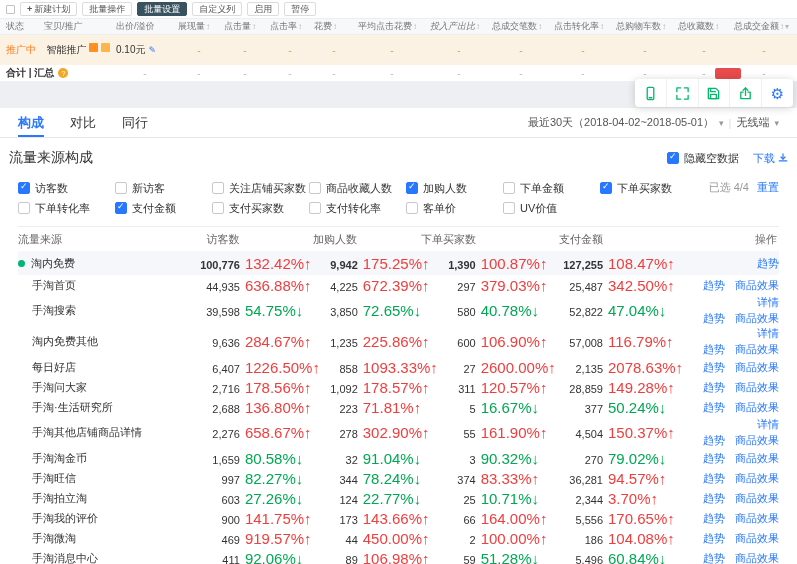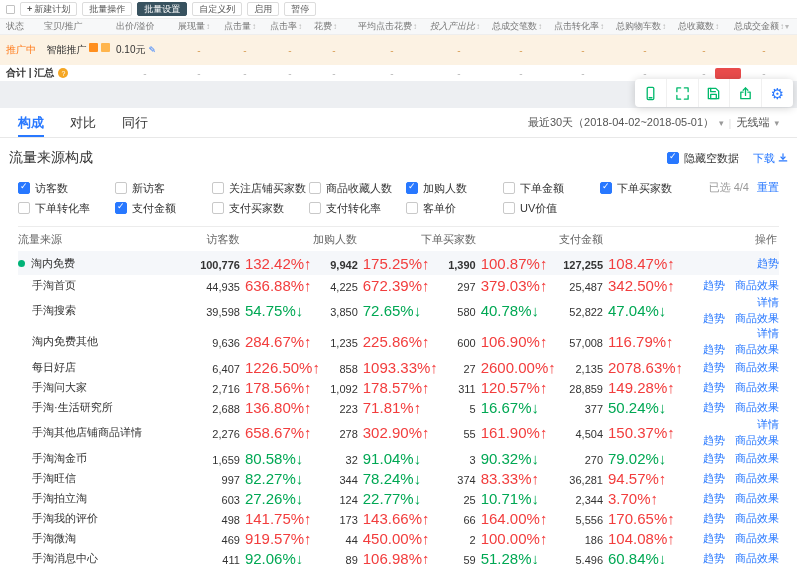--- a/index.html
+++ b/index.html
@@ -674,21 +674,21 @@
                 <span class="oplink">趋势</span>
                 <span class="oplink">商品效果</span>
               </div>
             </div>
           </div>
           <div class="frow ft-row">
             <div class="src sub">
               <span>手淘我的评价</span>
             </div>
             <div class="metric">
-              <span class="num">498</span>
+              <span class="num">900</span>
               <span class="chg u">141.75%↑</span>
             </div>
             <div class="metric">
               <span class="num">173</span>
               <span class="chg u">143.66%↑</span>
             </div>
             <div class="metric">
               <span class="num">66</span>
               <span class="chg u">164.00%↑</span>
             </div>

